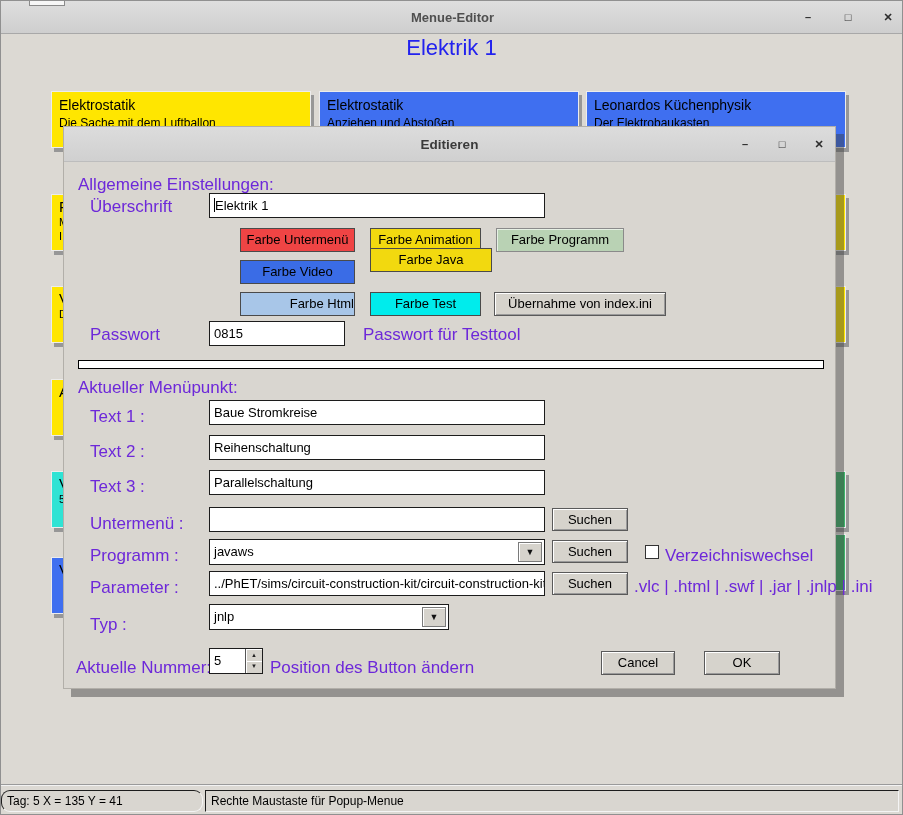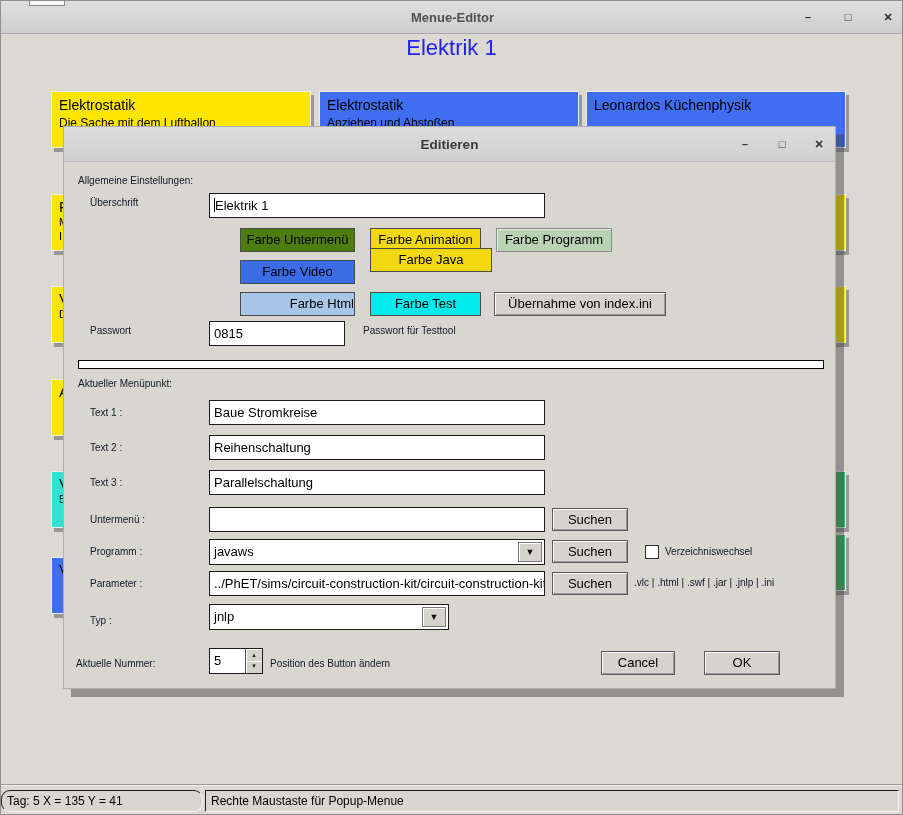--- a/index.html
+++ b/index.html
@@ -34,30 +34,30 @@
   
   .dialog{left:62px;top:125px;width:773px;height:563px;background:#d9d6d0;
           border:1px solid #b2afa9;box-shadow:8px 8px 0 rgba(60,60,60,0.45);z-index:10;}
   .dlg-titlebar{left:0;top:0;width:100%;height:35px;
                 background:linear-gradient(#dcdcdc,#d0d0d0);border-bottom:1px solid #bdbdbd;}
   .dlg-title{left:0;top:0;width:100%;height:35px;line-height:35px;text-align:center;
              font-weight:bold;font-size:13.5px;color:#3a3a3a;}
   .dlg-ctl{top:0;height:35px;width:26px;line-height:35px;text-align:center;
            font-size:11px;font-weight:bold;color:#2e2e2e;cursor:default;}
 
-  .label{font-size:10px;color:#0f172a;white-space:nowrap;}
+  .label{font-size:17px;color:#6d28d9;white-space:nowrap;}
   .field{background:#fff;border:1px solid #1c1c1c;font-size:13px;color:#000;
          line-height:23px;padding:0 0 0 4px;white-space:nowrap;overflow:hidden;cursor:text;}
   .caret{display:inline-block;width:1px;height:14px;background:#000;vertical-align:-2px;}
 
   .gbtn{background:#d6d3cc;border:1px solid #5a5a5a;color:#000;font-size:13px;text-align:center;
         box-shadow:inset 1px 1px 0 #ffffff, inset -1px -1px 0 #9a9a9a;cursor:pointer;}
   .colorbtn{border:1px solid #4a4a4a;color:#000;font-size:13px;text-align:center;
             line-height:22px;height:24px;cursor:pointer;}
-  .b-unter{background:#4d7c0f;}
+  .b-unter{background:#ef4444;}
   .b-anim{background:#f2d90f;}
   .b-prog{background:#b9d2b4;border:1px solid #8a8a8a;box-shadow:inset 1px 1px 0 #e6f0e4;}
   .b-video{background:#3a6ce6;}
   .b-html{background:#a8c6e8;}
   .b-test{background:#00ecec;}
 
   .separator{background:#fff;border:1px solid #000;}
 
   .combo-arrow{position:absolute;right:2px;top:2px;bottom:2px;width:22px;background:#d6d3cc;
                border:1px solid #7a7a7a;box-shadow:inset 1px 1px 0 #fff;
@@ -97,20 +97,21 @@
   <div class="abs tile c-yellow" style="left:50px;top:90px;">
     <div class="t-title">Elektrostatik</div>
     <div class="t-sub">Die Sache mit dem Luftballon</div>
   </div>
   <div class="abs tile c-blue" style="left:318px;top:90px;">
     <div class="t-title">Elektrostatik</div>
     <div class="t-sub">Anziehen und Abstoßen</div>
   </div>
   <div class="abs tile c-blue" style="left:585px;top:90px;">
     <div class="t-title">Leonardos Küchenphysik</div>
+    <div class="t-sub">Der Elektrobaukasten</div>
   </div>
 
   <div class="abs tile c-yellow" style="left:50px;top:193px;">
     <div class="t-frag">F</div>
     <div class="t-frag-s">M</div>
     <div class="t-frag-s">I</div>
   </div>
   <div class="abs tile c-yellow" style="left:50px;top:285px;">
     <div class="t-frag">V</div>
     <div class="t-frag-s">D</div>
@@ -140,21 +141,21 @@
       <div class="abs dlg-ctl" style="left:742px;">✕</div>
     </div>
 
     <div class="abs label" style="left:14px;top:48px;">Allgemeine Einstellungen:</div>
 
     <div class="abs label" style="left:26px;top:70px;">Überschrift</div>
     <div class="abs field" style="left:145px;top:66px;width:336px;height:25px;"><span class="caret"></span><span>Elektrik 1</span></div>
 
     <div class="abs colorbtn b-unter" style="left:176px;top:101px;width:115px;">Farbe Untermenü</div>
     <div class="abs colorbtn b-anim" style="left:306px;top:101px;width:111px;">Farbe Animation</div>
-    <div class="abs colorbtn b-prog" style="left:432px;top:101px;width:116px;">Farbe Programm</div>
+    <div class="abs colorbtn b-prog" style="left:432px;top:101px;width:128px;">Farbe Programm</div>
     <div class="abs colorbtn b-video" style="left:176px;top:133px;width:115px;">Farbe Video</div>
     <div class="abs colorbtn b-anim" style="left:306px;top:121px;width:122px;">Farbe Java</div>
     <div class="abs colorbtn b-html" style="left:176px;top:165px;width:115px;text-align:right;">Farbe Html</div>
     <div class="abs colorbtn b-test" style="left:306px;top:165px;width:111px;">Farbe Test</div>
     <div class="abs gbtn" style="left:430px;top:165px;width:172px;height:24px;line-height:22px;">Übernahme von index.ini</div>
 
     <div class="abs label" style="left:26px;top:198px;">Passwort</div>
     <div class="abs field" style="left:145px;top:194px;width:136px;height:25px;">0815</div>
     <div class="abs label" style="left:299px;top:198px;">Passwort für Testtool</div>
 

